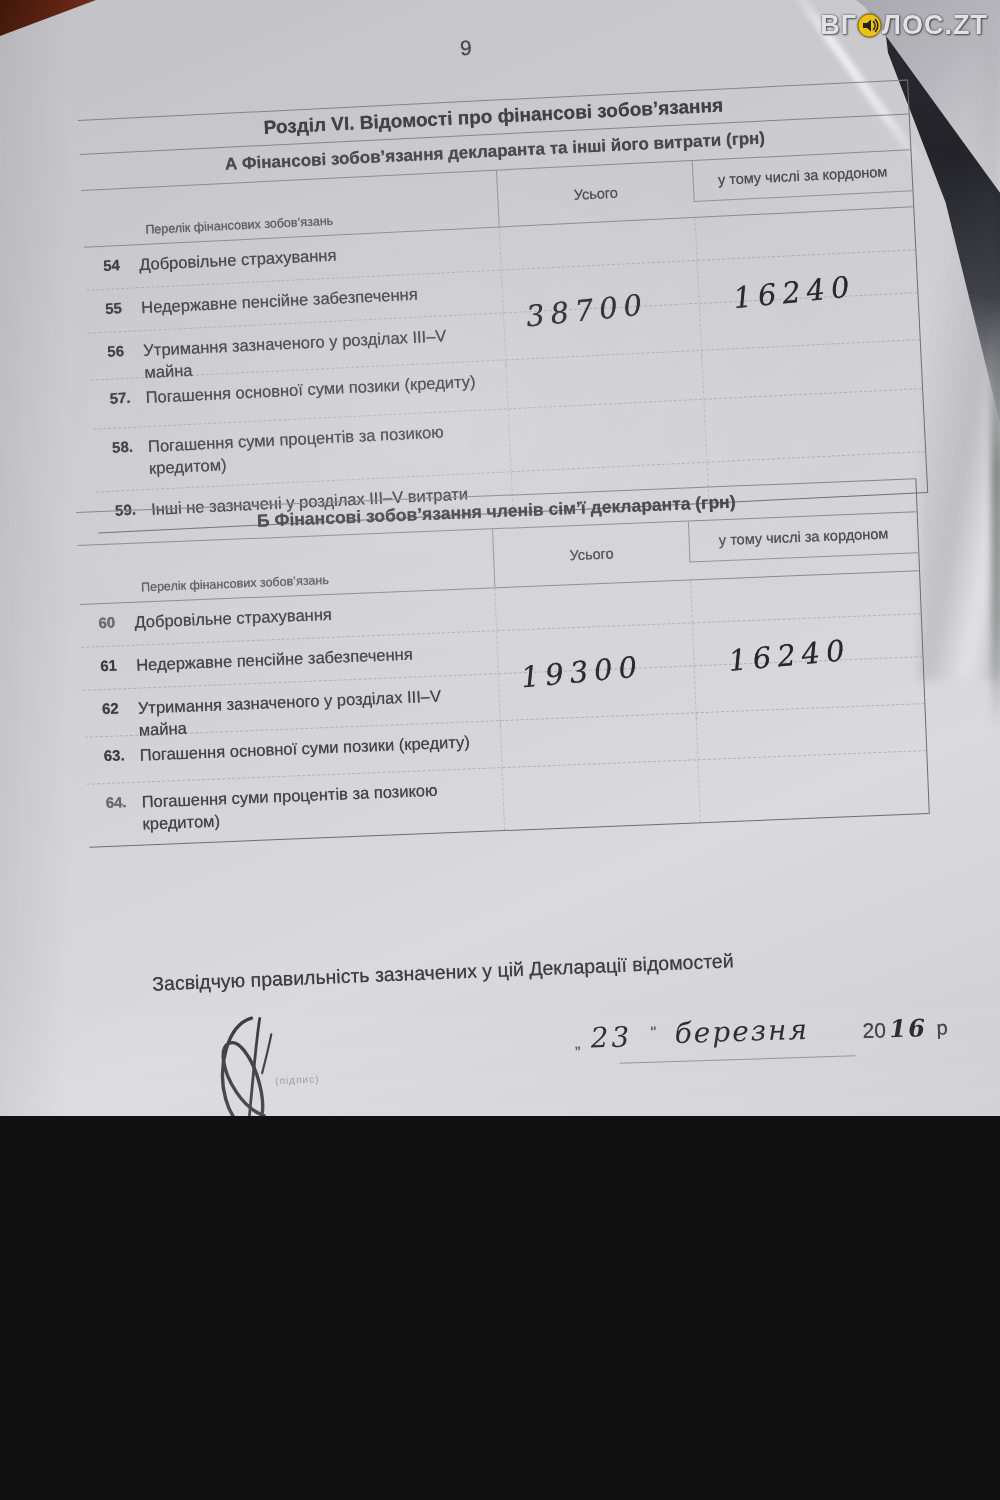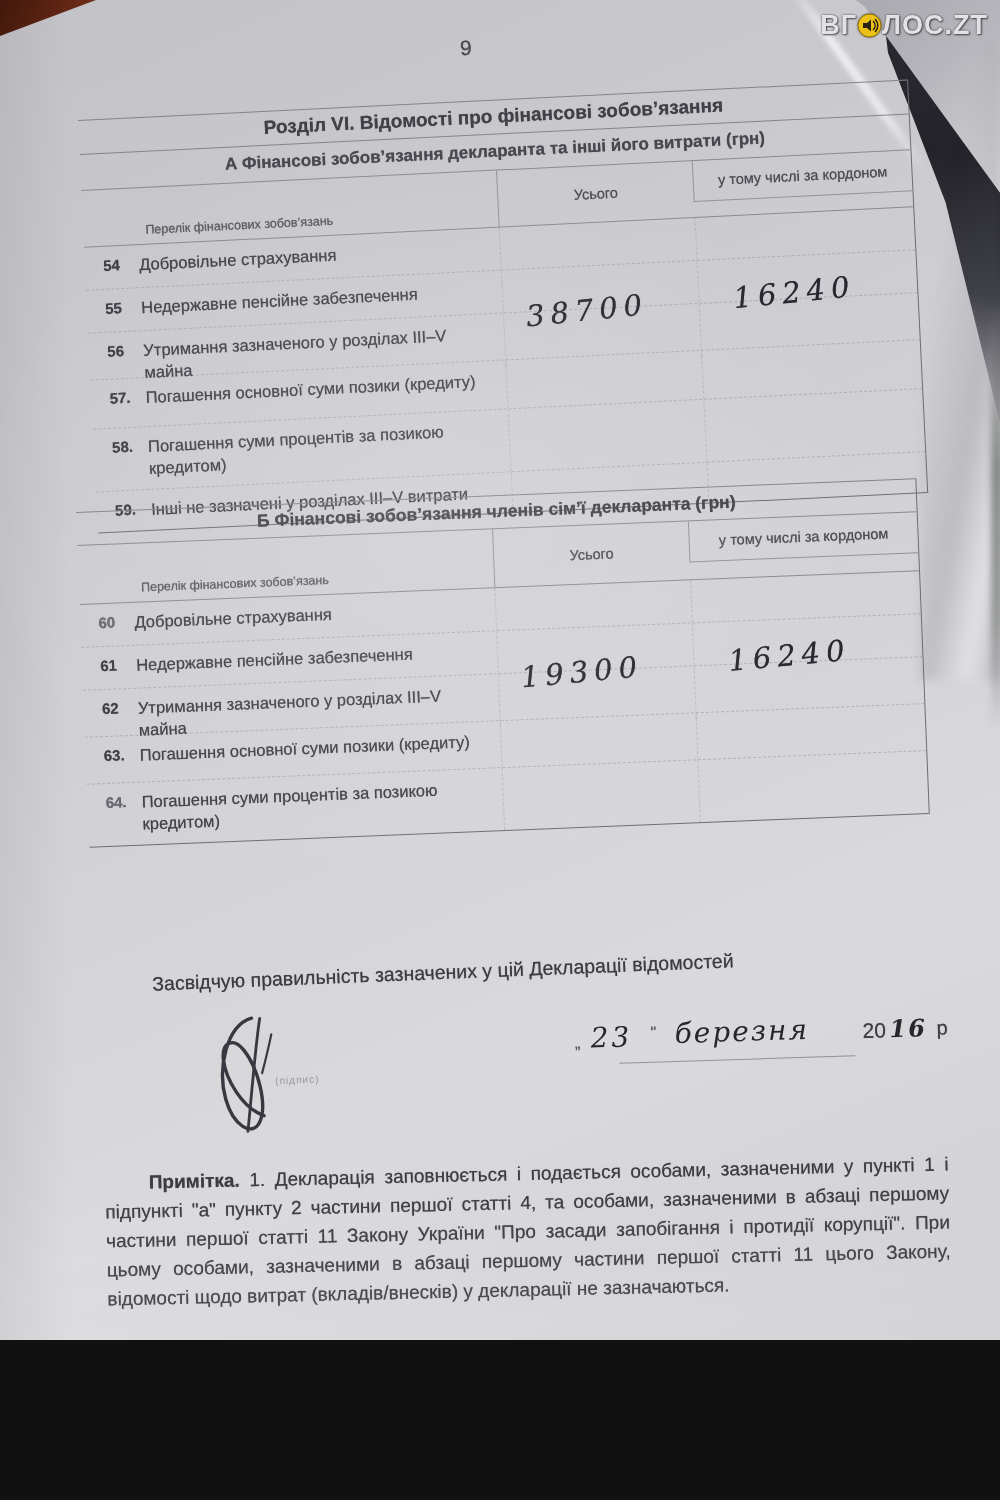--- a/index.html
+++ b/index.html
@@ -1,16 +1,16 @@
 <!DOCTYPE html>
 <html><head>
 <meta charset="utf-8">
 <style>
   html,body{margin:0;padding:0;background:#111;}
-  .photo{position:relative;width:1000px;height:1340px;overflow:hidden;
+  .photo{position:relative;width:1000px;height:1116px;overflow:hidden;
     background:linear-gradient(158deg,#c3c2c7 0%,#cbcacf 28%,#d3d2d6 52%,#dad9dc 74%,#d3d2d5 92%,#cfced2 100%);
     font-family:"Liberation Sans",sans-serif;color:#3e3e45;}
   .shade{position:absolute;inset:0;pointer-events:none;
     background:
       radial-gradient(ellipse 70% 45% at 42% 38%, rgba(255,255,255,0.14), rgba(255,255,255,0) 65%),
       linear-gradient(90deg, rgba(40,40,48,0.07), rgba(0,0,0,0) 7%),
       linear-gradient(0deg, rgba(255,255,255,0.10), rgba(255,255,255,0) 12%);}
   
   .wood{position:absolute;left:0;top:0;width:96px;height:36px;
     background:linear-gradient(115deg,#431708,#5f2413 55%,#7b3420);

